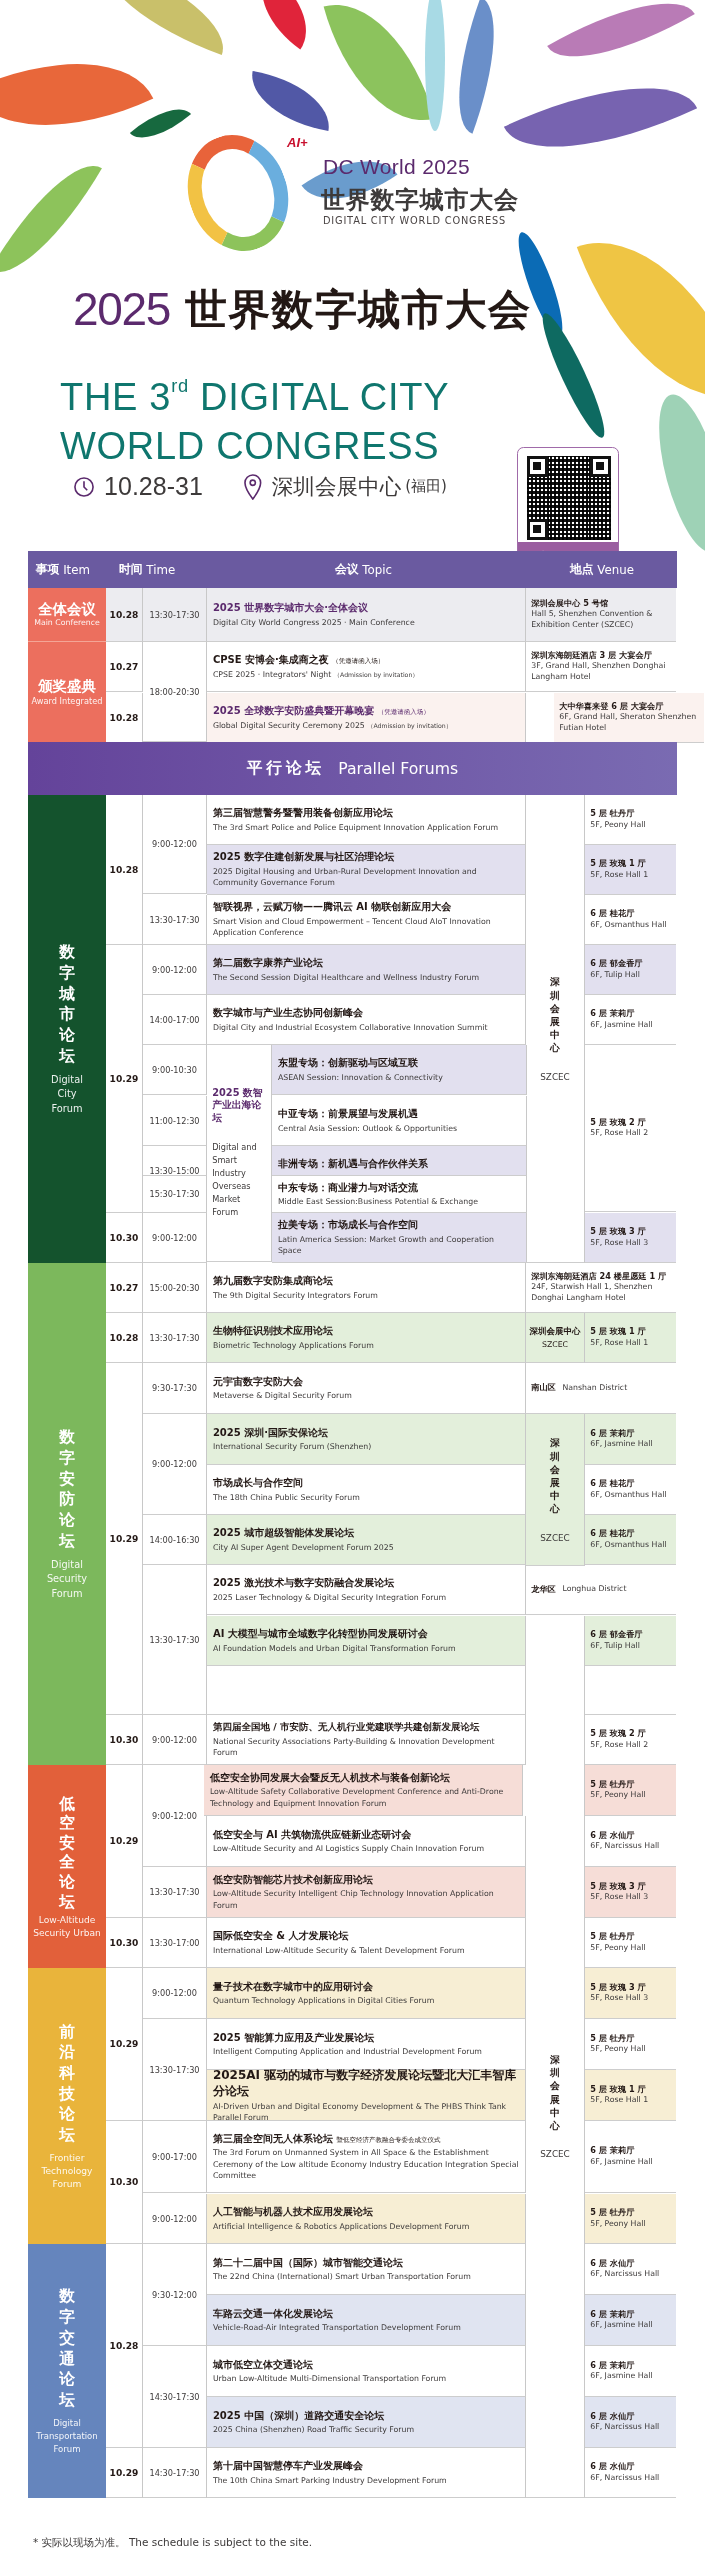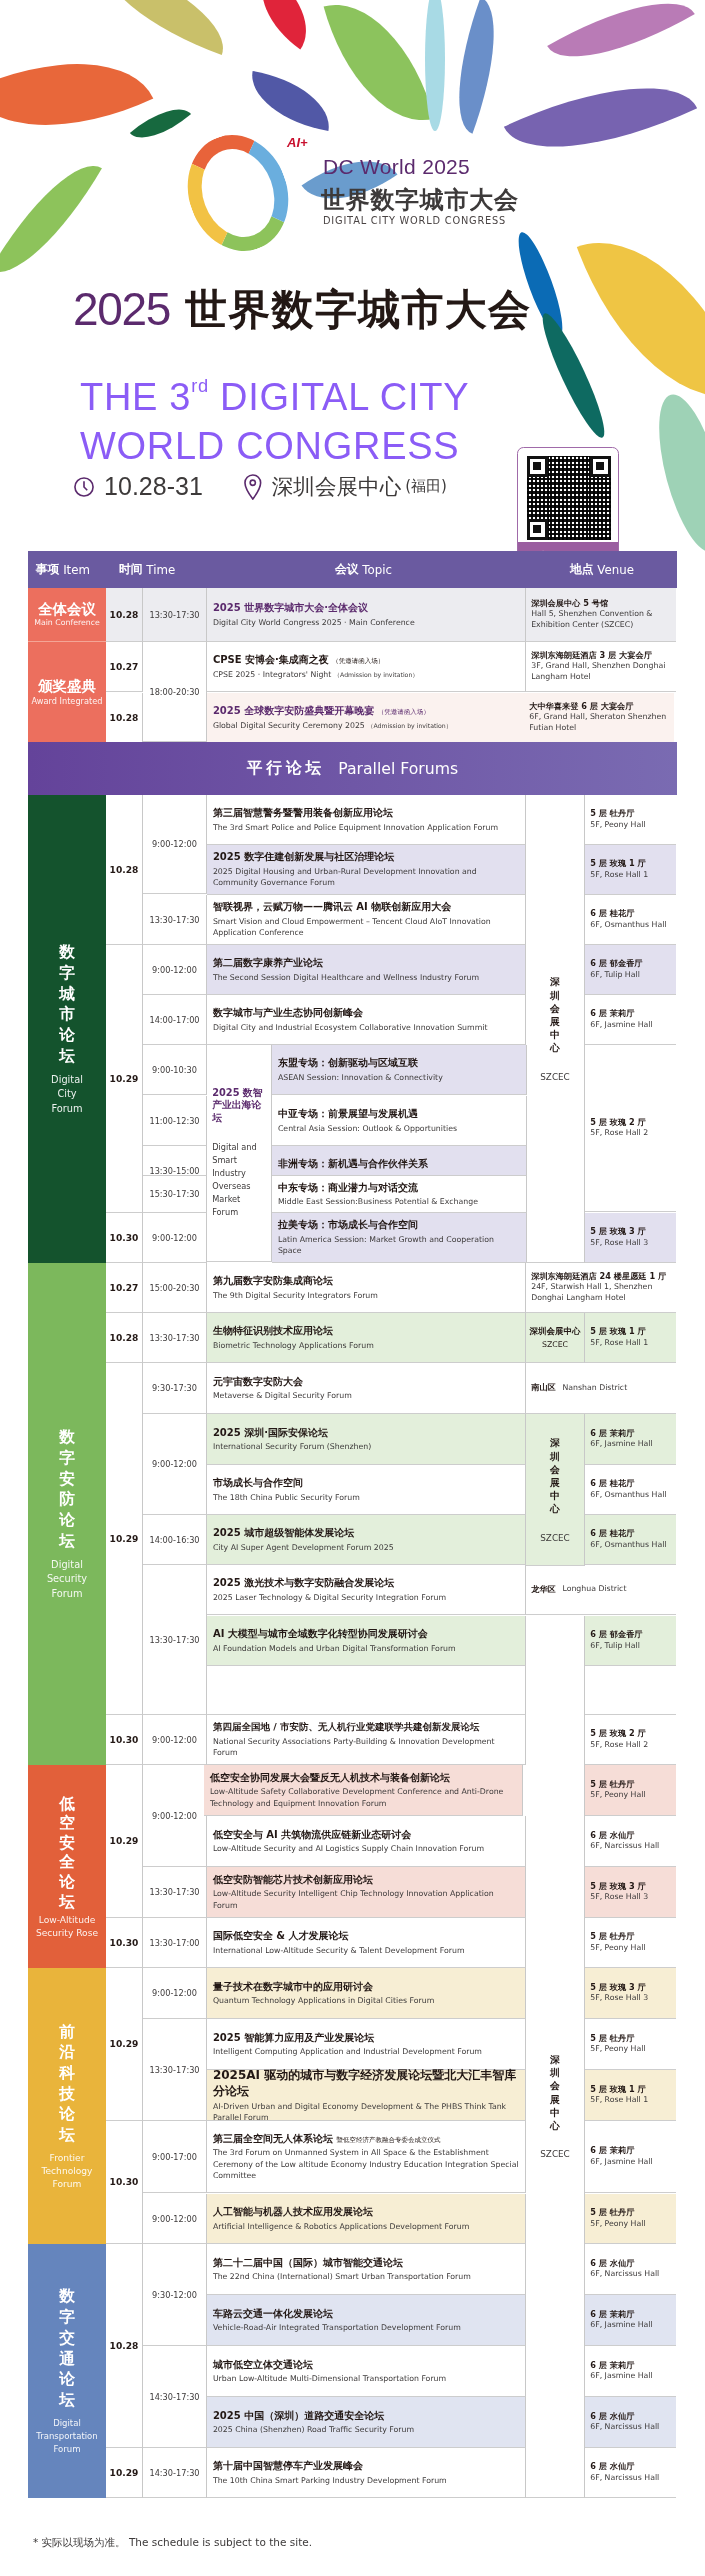--- a/index.html
+++ b/index.html
@@ -7,21 +7,21 @@
   
   .petal{position:absolute;border-radius:0 100% 0 100%}
   
   .logo-ring{position:absolute;left:189px;top:134px;width:98px;height:118px;border-radius:50%;border:14.4px solid transparent;border-top-color:#e8633a;border-left-color:#f2c244;border-bottom-color:#8dc35b;border-right-color:#6aaede;transform:rotate(-20deg)}
   .logo-ai{position:absolute;left:287px;top:135px;color:#c8102e;font:italic bold 13px "Liberation Sans",sans-serif}
   .logo-dc{position:absolute;left:323px;top:155px;color:#5b2a6d;font:21px "Liberation Sans",sans-serif;letter-spacing:0.3px}
   .logo-cn{position:absolute;left:321px;top:184px;color:#3d3a3a;font:bold 24px "DejaVu Sans",sans-serif;letter-spacing:0.7px}
   .logo-en{position:absolute;left:323px;top:215px;color:#4a4444;font:9.8px "DejaVu Sans",sans-serif;letter-spacing:0.8px}
   .title-year{position:absolute;left:73px;top:282px;color:#5b2a6d;font:46px "Liberation Sans",sans-serif;letter-spacing:-1.3px}
   .title-cn{position:absolute;left:185px;top:282px;color:#231815;font:bold 42px "DejaVu Sans",sans-serif;letter-spacing:1.3px}
-  .title-en{position:absolute;left:80px;color:#8b5cf6;font:38px "Liberation Sans",sans-serif;letter-spacing:0.7px;line-height:1}
+  .title-en{position:absolute;left:60px;color:#0f766e;font:38px "Liberation Sans",sans-serif;letter-spacing:0.7px;line-height:1}
   .title-en sup{font-size:18.3px;vertical-align:top;position:relative;top:-1.3px}
   .meta{position:absolute;top:472px;color:#3d3a3a;font:25px "Liberation Sans",sans-serif;display:flex;align-items:center}
   .qr-box{position:absolute;left:517px;top:447px;width:102px;height:142px;border:1.3px solid #a06aa9;border-radius:6.5px;overflow:hidden;background:#fff}
   .qr{position:absolute;left:9.1px;top:7.8px;width:84px;height:84px;background:
     repeating-linear-gradient(90deg,#111 0 2px,#fff 2px 3.9px),
     repeating-linear-gradient(0deg,#111 0 2.6px,#fff 2.6px 4.6px);background-blend-mode:multiply}
   .qr-f{position:absolute;width:21px;height:21px;border:3.3px solid #111;background:#fff}
   .qr-f::after{content:"";position:absolute;left:3.3px;top:3.3px;width:7.8px;height:7.8px;background:#111}
   .qr-foot{position:absolute;left:0;bottom:0;width:100%;height:46px;background:#9a5ea0;color:#fff;text-align:center}
   .qr-foot .a{font:bold 14.4px "DejaVu Sans",sans-serif;margin-top:6.5px;letter-spacing:1.3px}
@@ -152,21 +152,21 @@
       <div class="en"><span>CPSE 2025 · Integrators' Night</span> <small>（Admission by invitation）</small></div>
     </div>
   <div class="cell topic lp" style="left:179px;top:142px;width:319px;height:50px">
       <div class="cn p"><span>2025 全球数字安防盛典暨开幕晚宴</span> <small>（凭邀请函入场）</small></div>
       <div class="en"><span>Global Digital Security Ceremony 2025</span> <small>（Admission by invitation）</small></div>
     </div>
   <div class="cell ven" style="left:498px;top:91px;width:150px;height:50px;border-right:none">
       <div class="cn">深圳东海朗廷酒店 3 层 大宴会厅</div>
       <div class="en">3F, Grand Hall, Shenzhen Donghai Langham Hotel</div>
     </div>
-  <div class="cell ven lp" style="left:496px;top:142px;width:150px;height:50px;border-right:none">
+  <div class="cell ven lp" style="left:526px;top:142px;width:150px;height:50px;border-right:none">
       <div class="cn">大中华喜来登 6 层 大宴会厅</div>
       <div class="en">6F, Grand Hall, Sheraton Shenzhen Futian Hotel</div>
     </div>
 
   <div class="banner">
       <b>平行论坛</b>
       <span>Parallel Forums</span>
     </div>
 
   <div class="item" style="top:244px;height:468px;background:#14532d">
@@ -361,21 +361,21 @@
       <div class="en">6F, Tulip Hall</div>
     </div>
   <div class="cell ven" style="left:557px;top:1115px;width:91px;height:49px;border-right:none"></div>
   <div class="cell ven" style="left:557px;top:1164px;width:91px;height:50px;border-right:none">
       <div class="cn">5 层 玫瑰 2 厅</div>
       <div class="en">5F, Rose Hall 2</div>
     </div>
 
   <div class="item" style="top:1214px;height:203px;background:#e2603a">
       <div class="cnv" style="line-height:1.25">低空安全论坛</div>
-      <div class="en" style="margin-top:2.6px;font-size:9.1px;line-height:1.4;width:72px">Low-Altitude Security Rose</div>
+      <div class="en" style="margin-top:2.6px;font-size:9.1px;line-height:1.4;width:72px">Low-Altitude Security Urban</div>
     </div>
   <div class="cell date" style="left:78px;top:1214px;width:37px;height:153px">10.29</div>
   <div class="cell date" style="left:78px;top:1367px;width:37px;height:50px">10.30</div>
   <div class="cell time" style="left:115px;top:1214px;width:64px;height:102px">9:00-12:00</div>
   <div class="cell time" style="left:115px;top:1316px;width:64px;height:51px">13:30-17:30</div>
   <div class="cell time" style="left:115px;top:1367px;width:64px;height:50px">13:30-17:00</div>
 
   <div class="cell topic lr" style="left:176px;top:1214px;width:319px;height:51px">
       <div class="cn">低空安全协同发展大会暨反无人机技术与装备创新论坛</div>
       <div class="en">Low-Altitude Safety Collaborative Development Conference and Anti-Drone Technology and Equipment Innovation Forum</div>

